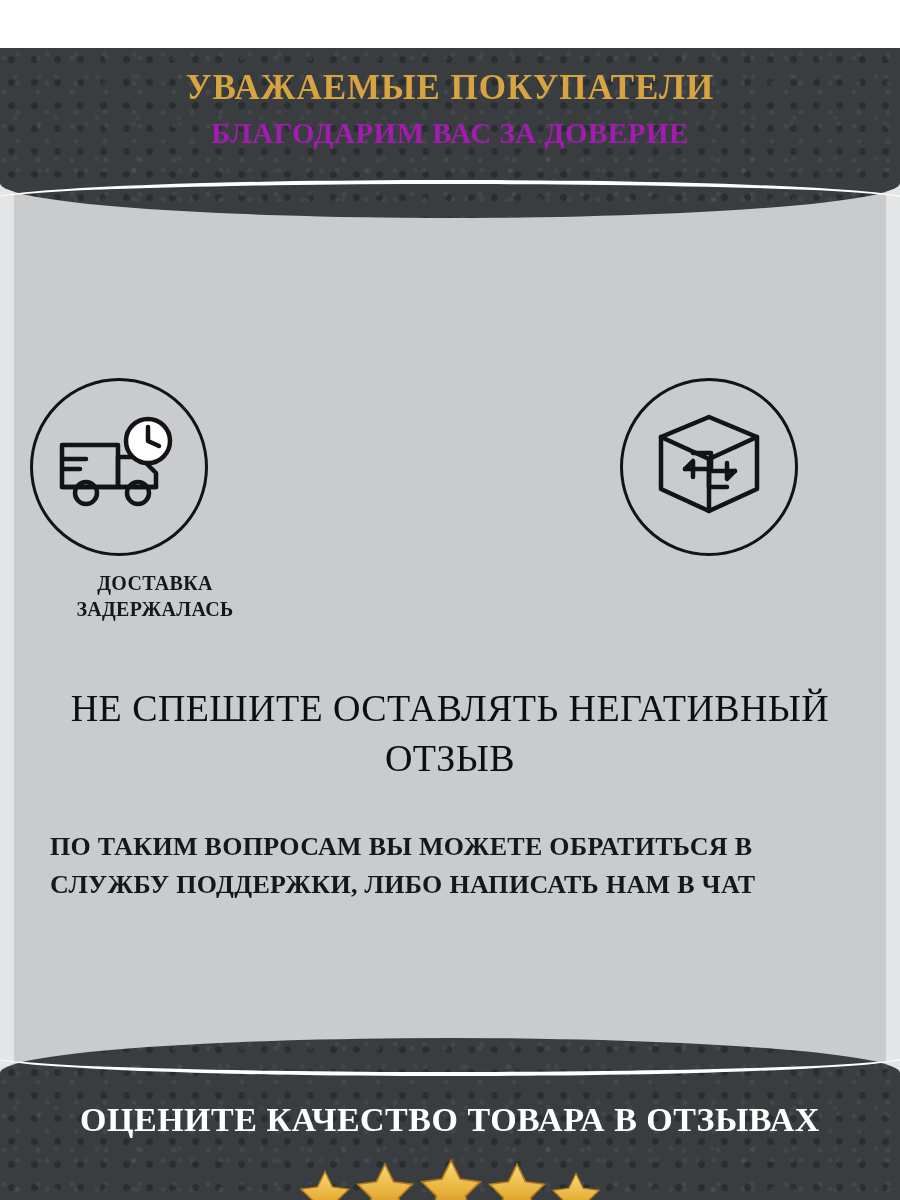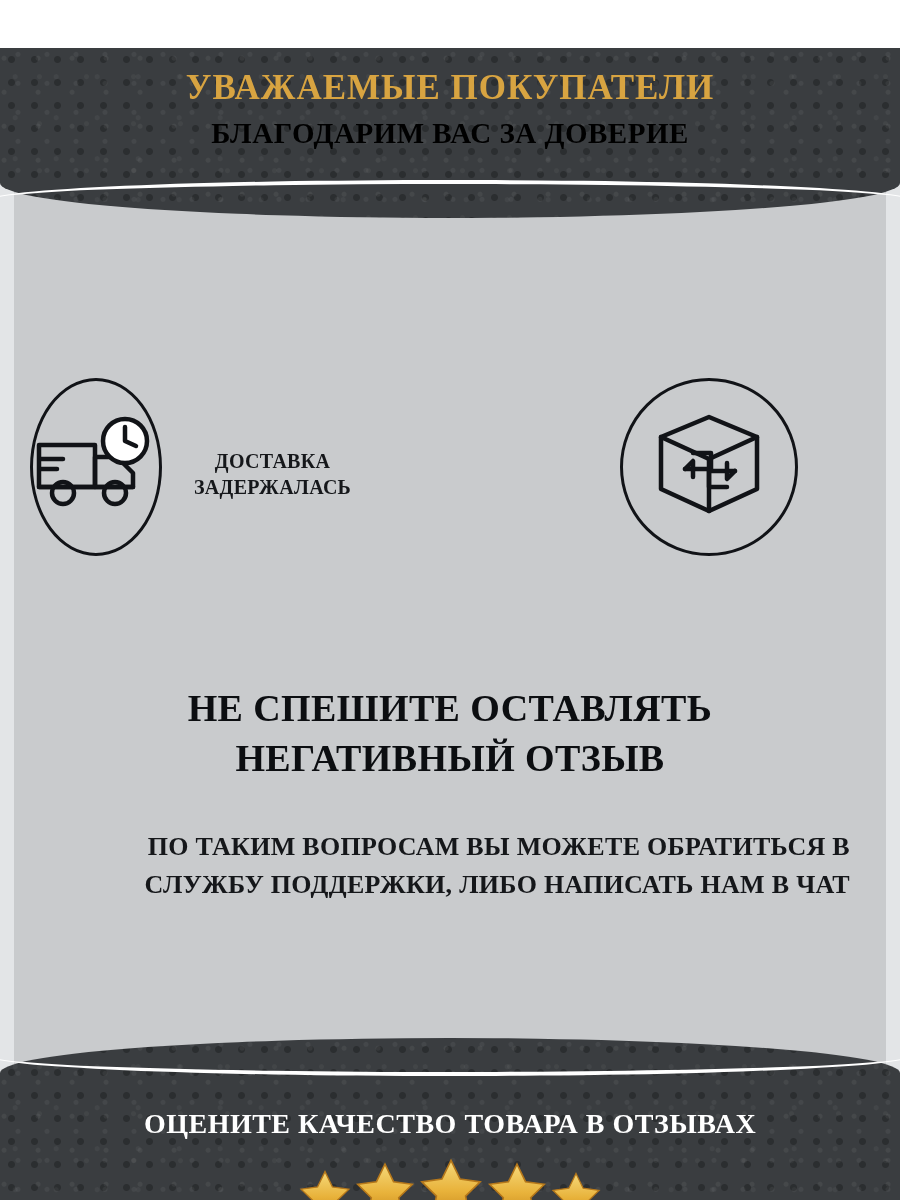--- a/index.html
+++ b/index.html
@@ -96,21 +96,21 @@
     font-weight: bold;
     letter-spacing: 1px;
     color: #d8a441;
     line-height: 1.12;
   }
   .h-white {
     margin-top: 8px;
     font-size: 29px;
     font-weight: bold;
     letter-spacing: 0.5px;
-    color: #000000;
+    color: #a21caf;
     line-height: 1.25;
   }
 
   
   .intro {
     position: absolute;
     top: 200px;
     left: 60px;
     width: 780px;
     text-align: center;
@@ -127,22 +127,21 @@
     top: 330px;
     left: 30px;
     width: 840px;
     display: flex;
     justify-content: space-between;
     align-items: flex-start;
   }
   .icon-col {
     width: 250px;
     display: flex;
-    align-items: center;
-    gap: 32px;
+    flex-direction: column;
   }
   .circle {
     width: 172px;
     height: 172px;
     border: 3px solid #111317;
     border-radius: 50%;
     display: flex;
     align-items: center;
     justify-content: center;
     background: transparent;
@@ -158,51 +157,51 @@
   }
 
   
   .headline {
     position: absolute;
     top: 635px;
     left: 60px;
     width: 780px;
     text-align: center;
     font-size: 38px;
-    font-weight: bold;
+    font-weight: normal;
     color: #0c0e11;
     line-height: 1.32;
     letter-spacing: 0.4px;
   }
 
   
   .body-text {
     position: absolute;
     top: 780px;
     left: 50px;
     width: 800px;
-    text-align: right;
+    text-align: left;
     font-size: 26px;
     font-weight: bold;
     color: #15171a;
     line-height: 1.46;
     letter-spacing: 0.3px;
   }
 
   
   .footer-wrap {
     position: absolute;
     bottom: 22px;
     left: 0;
     width: 900px;
     text-align: center;
     z-index: 5;
   }
   .footer-title {
-    font-size: 28px;
+    font-size: 34px;
     font-weight: bold;
     color: #ffffff;
     line-height: 1.3;
     letter-spacing: 0.5px;
   }
   .stars {
     margin-top: 14px;
     display: flex;
     justify-content: center;
     align-items: flex-end;

